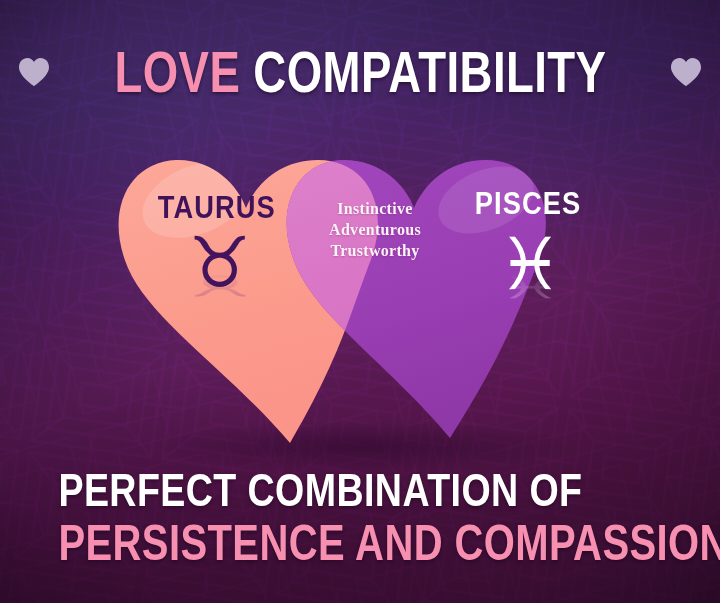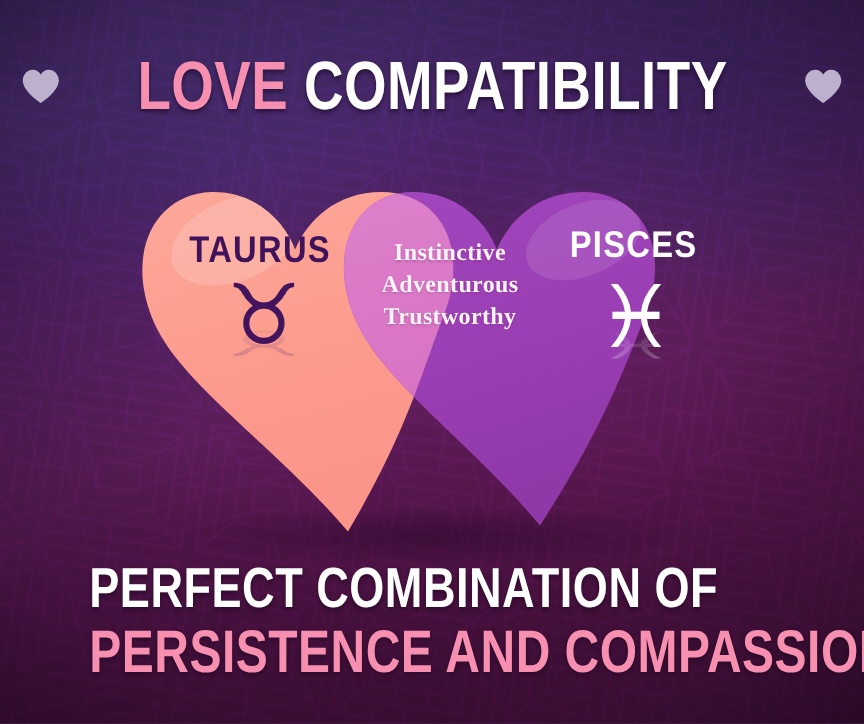--- a/index.html
+++ b/index.html
@@ -130,32 +130,32 @@
 
   
   .traits {
     position: absolute;
     left: 290px;
     top: 198px;
     width: 170px;
     text-align: center;
     font-family: "Liberation Serif", "DejaVu Serif", serif;
     font-weight: bold;
-    font-size: 20px;
+    font-size: 16px;
     line-height: 1.32;
     color: #fdf2f6;
     letter-spacing: 0.3px;
     text-shadow: 0 1px 2px rgba(120,40,110,0.35);
   }
   .traits div { white-space: nowrap; }
 
   
   .caption {
     position: absolute;
-    left: 16px;
+    left: 0;
     bottom: 34px;
     width: 584px;
     text-align: center;
   }
   .cap-line {
     font-family: "Liberation Sans Narrow", "Liberation Sans", sans-serif;
     font-weight: bold;
     line-height: 1.02;
     white-space: nowrap;
     transform: scaleX(0.80);

